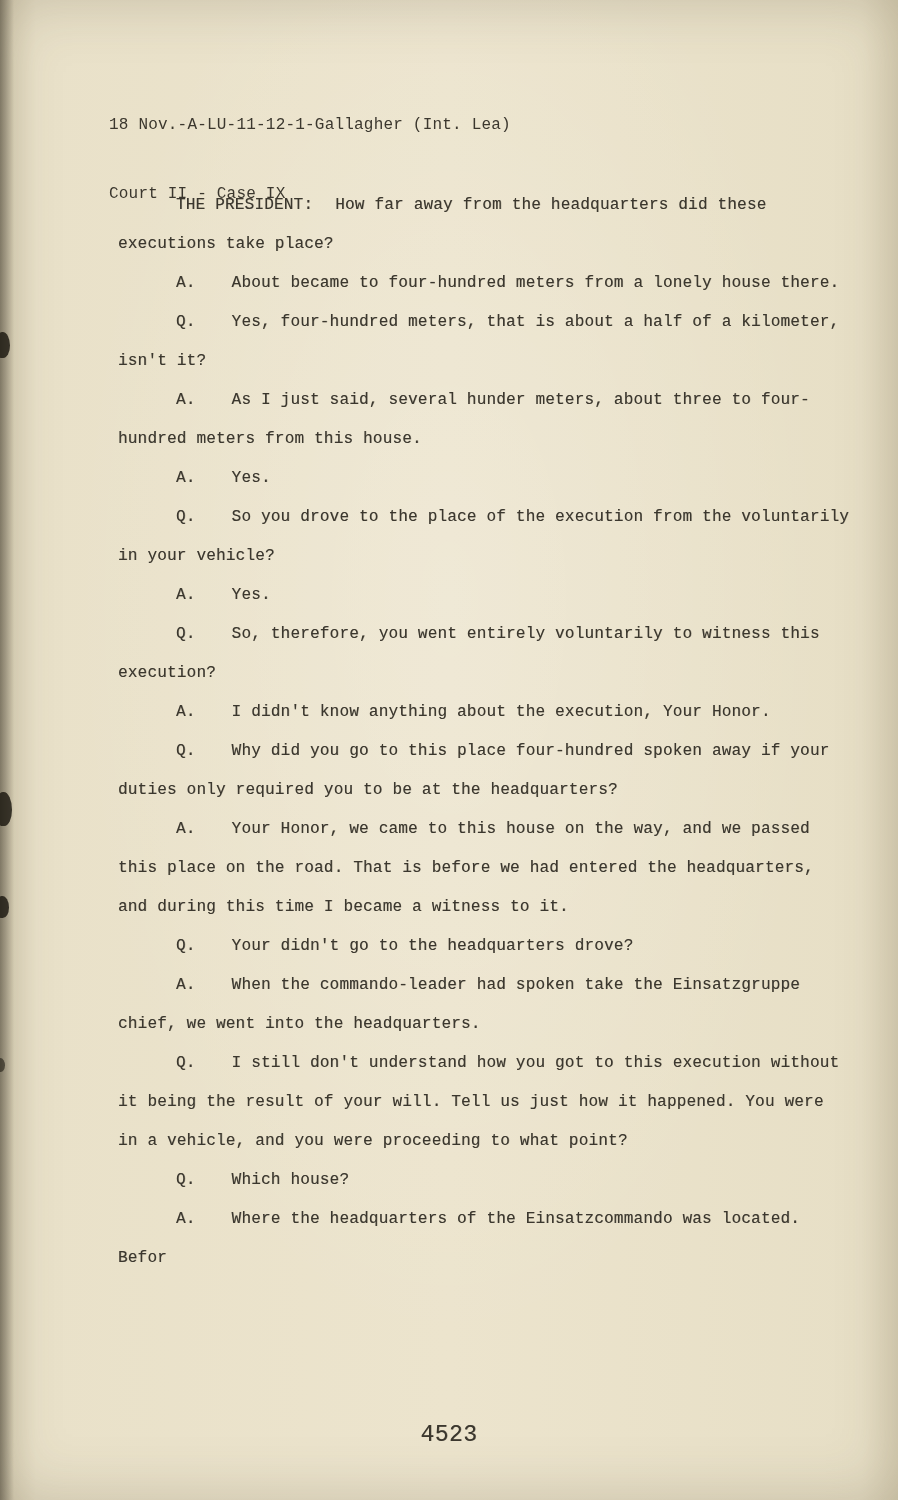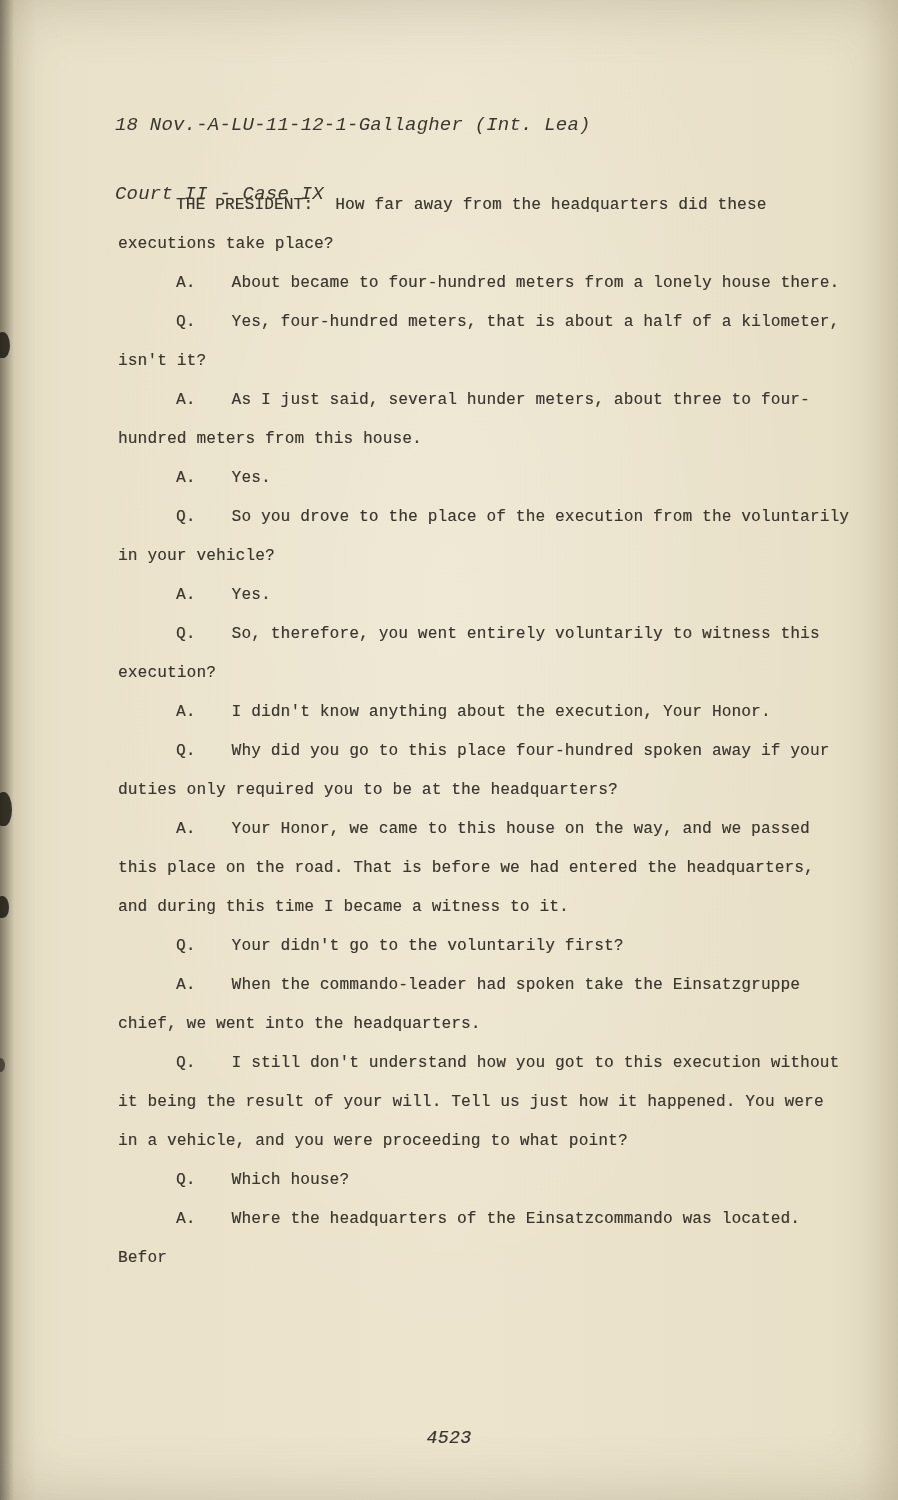--- a/index.html
+++ b/index.html
@@ -36,26 +36,25 @@
     opacity: 0.85;
   }
   .mark-1 { top: 332px; width: 14px; height: 26px; }
   .mark-2 { top: 792px; width: 16px; height: 34px; }
   .mark-3 { top: 896px; width: 13px; height: 22px; }
   .mark-4 { top: 1058px; width: 9px; height: 14px; opacity: 0.6; }
 
   .header-block {
     position: absolute;
     top: 68px;
-    left: 115px;
-    font-size: 19px;
+    left: 109px;
+    font-size: 16px;
     line-height: 23px;
     letter-spacing: 0.2px;
     white-space: pre;
-    font-style: italic;
   }
   .content {
     position: absolute;
     top: 186px;
     left: 118px;
     width: 732px;
     font-size: 16px;
     line-height: 39px;
     letter-spacing: 0.2px;
     text-align: left;
@@ -71,24 +70,23 @@
   }
   .para.president .speaker-label {
     margin-right: 22px;
   }
   .page-number {
     position: absolute;
     bottom: 52px;
     left: 0;
     width: 100%;
     text-align: center;
-    font-size: 18px;
+    font-size: 23px;
     letter-spacing: 0.5px;
     text-shadow: 0.5px 0.4px 0.5px rgba(59,55,46,0.5);
-    font-style: italic;
   }
 </style>
 </head>
 <body>
 
 <div class="page">
 
   <div class="edge-shade"></div>
   <div class="binding-mark mark-1"></div>
   <div class="binding-mark mark-2"></div>
@@ -118,21 +116,21 @@
     <p class="para"><span class="speaker-label">A.</span><span>Yes.</span></p>
 
     <p class="para"><span class="speaker-label">Q.</span><span>So, therefore, you went entirely voluntarily to witness this execution?</span></p>
 
     <p class="para"><span class="speaker-label">A.</span><span>I didn't know anything about the execution, Your Honor.</span></p>
 
     <p class="para"><span class="speaker-label">Q.</span><span>Why did you go to this place four-hundred spoken away if your duties only required you to be at the headquarters?</span></p>
 
     <p class="para"><span class="speaker-label">A.</span><span>Your Honor, we came to this house on the way, and we passed this place on the road.  That is before we had entered the headquarters, and during this time I became a witness to it.</span></p>
 
-    <p class="para"><span class="speaker-label">Q.</span><span>Your didn't go to the voluntarily first?</span></p>
+    <p class="para"><span class="speaker-label">Q.</span><span>Your didn't go to the headquarters drove?</span></p>
 
     <p class="para"><span class="speaker-label">A.</span><span>When the commando-leader had spoken take the Einsatzgruppe chief, we went into the headquarters.</span></p>
 
     <p class="para"><span class="speaker-label">Q.</span><span>I still don't understand how you got to this execution without it being the result of your will.  Tell us just how it happened.  You were in a vehicle, and you were proceeding to what point?</span></p>
 
 
     <p class="para"><span class="speaker-label">Q.</span><span>Which house?</span></p>
 
     <p class="para"><span class="speaker-label">A.</span><span>Where the headquarters of the Einsatzcommando was located.  Befor</span></p>
 

